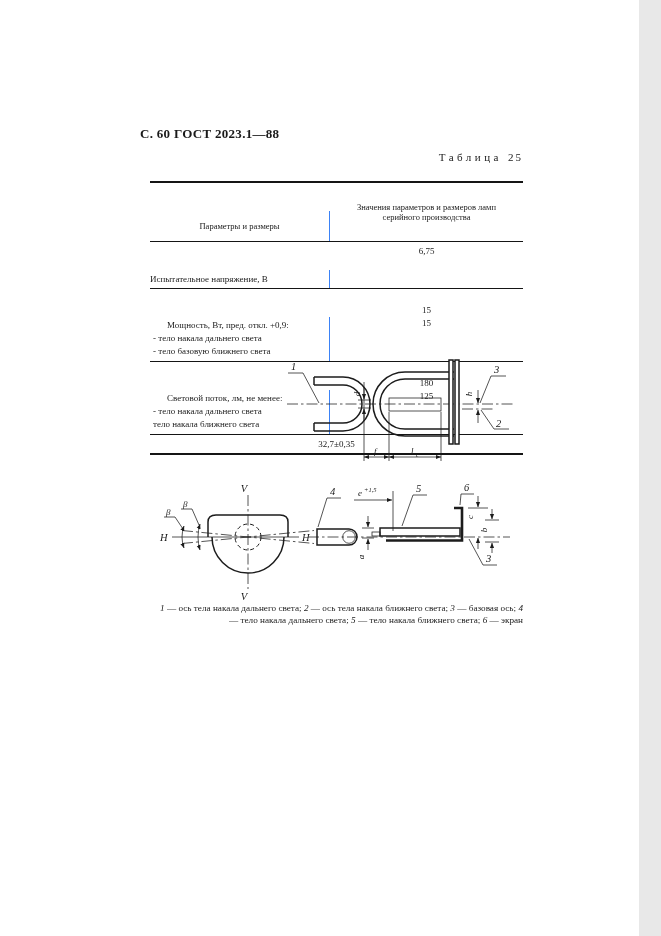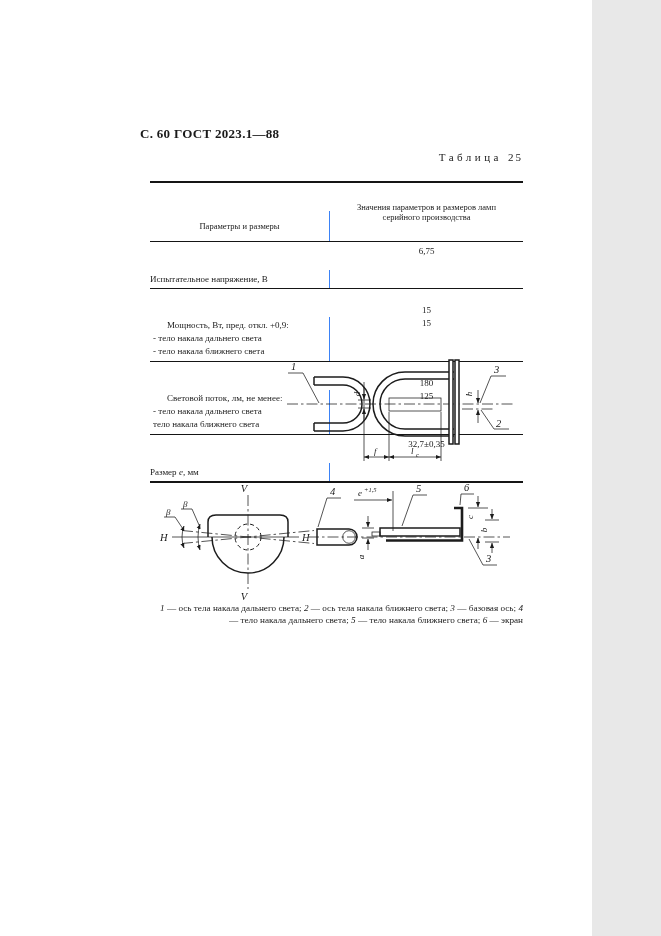--- a/index.html
+++ b/index.html
@@ -1,16 +1,16 @@
 <!DOCTYPE html>
 <html><head>
 <meta charset="utf-8">
 <style>
   html,body{margin:0;padding:0;background:#e8e8e8;}
-  .pg{position:relative;width:592px;height:936px;background:#ffffff;font-family:"Liberation Serif",serif;color:#1a1a1a;overflow:hidden;}
+  .pg{position:relative;width:639px;height:936px;background:#ffffff;font-family:"Liberation Serif",serif;color:#1a1a1a;overflow:hidden;}
   .abs{position:absolute;}
   .hdr{left:140px;top:126px;font-size:13px;font-weight:bold;letter-spacing:.3px;}
   .tcap{left:150px;top:151px;width:373px;text-align:right;font-size:11px;}
   .tcap .sp2{letter-spacing:3.5px;}
   .tcap .num{margin-left:6px;letter-spacing:2px;}
   .tbl{left:150px;top:181px;width:373px;border-top:2px solid #151515;font-size:9px;line-height:13px;}
   .trow{display:flex;border-bottom:1.5px solid #151515;}
   .trow.hd{border-bottom:1px solid #151515;}
   .trow:last-child{border-bottom:2px solid #151515;}
   .c1{width:180px;border-right:1px solid #3b82f6;box-sizing:border-box;margin-top:28px;}
@@ -57,42 +57,41 @@
       </div>
     </div>
     <div class="trow">
       <div class="c1 single ind13">Испытательное напряжение, В</div>
       <div class="c2 single">6,75</div>
     </div>
     <div class="trow">
       <div class="c1 rpad">
         <div class="ind17">Мощность, Вт, пред. откл. +0,9:</div>
         <div class="ind3">- тело накала дальнего света</div>
-        <div class="ind3">- тело накала ближнего света</div>
+        <div class="ind3">- тело базовую ближнего света</div>
       </div>
       <div class="c2 rpad">
         <div class="vline">&nbsp;</div>
         <div>15</div>
         <div>15</div>
       </div>
     </div>
     <div class="trow">
       <div class="c1 rpad">
         <div class="ind17">Световой поток, лм, не менее:</div>
         <div class="ind3">- тело накала дальнего света</div>
         <div class="ind3">тело накала ближнего света</div>
       </div>
       <div class="c2 rpad">
         <div class="vline">&nbsp;</div>
         <div>180</div>
         <div>125</div>
       </div>
     </div>
     <div class="trow">
-      <div class="c1 single ind17"><span>Размер </span><i>е</i><span>, мм</span></div>
       <div class="c2 single">32,7±0,35</div>
     </div>
   </div>
 
 
   <svg class="abs" style="left:283px;top:356px;" width="240" height="118" viewBox="0 0 240 118">
     <defs>
       <marker id="ar" viewBox="0 0 10 10" refX="9.5" refY="5" markerWidth="7" markerHeight="7" orient="auto-start-reverse">
         <path d="M0,1 L10,5 L0,9 Z" fill="#1c1c1c"></path>
       </marker>

